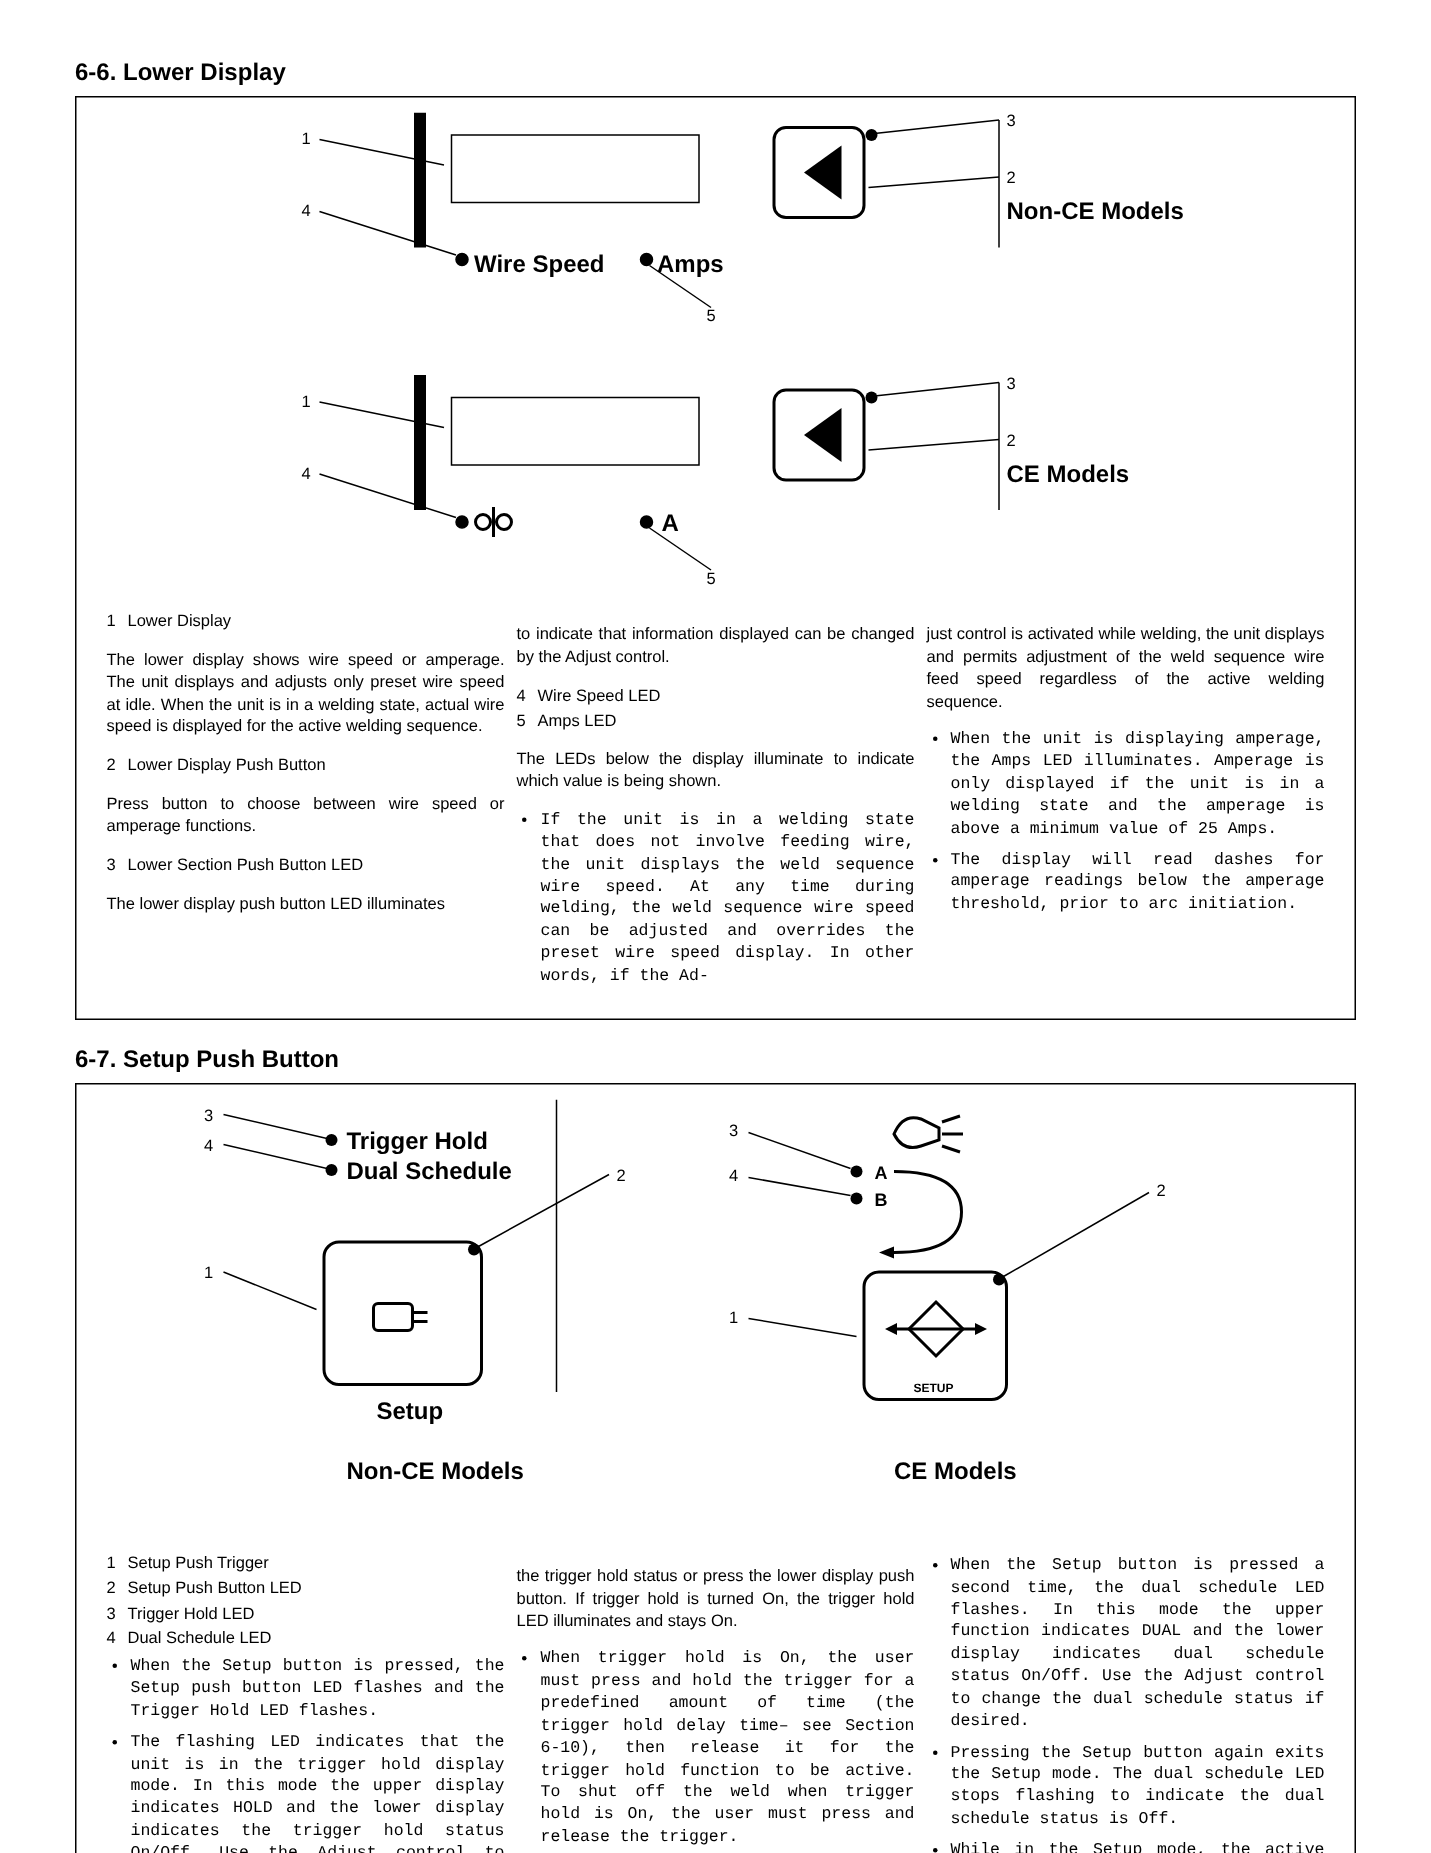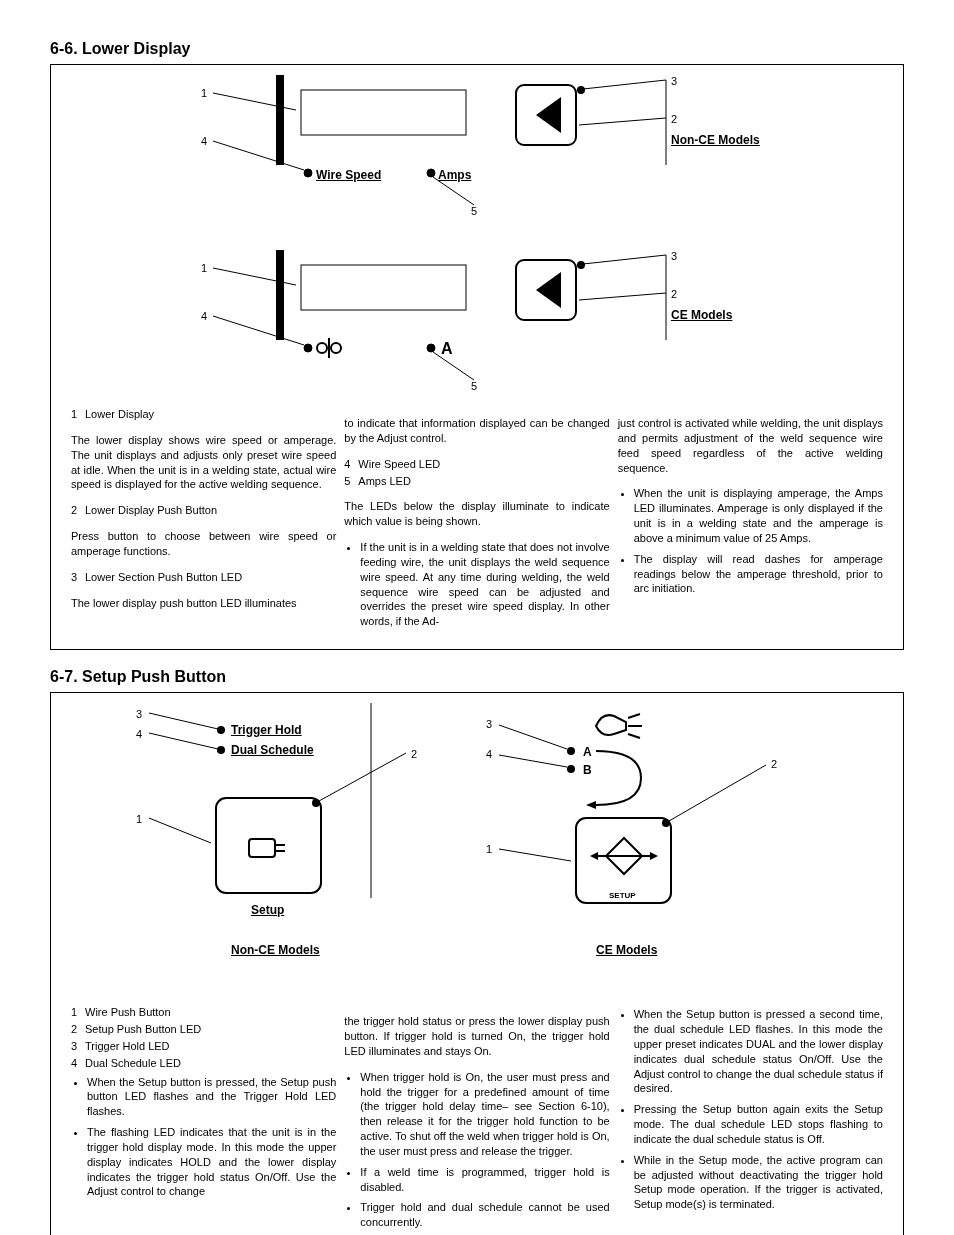--- a/index.html
+++ b/index.html
@@ -36,23 +36,23 @@
   .three-col {
     display: flex;
     gap: 8px;
     font-size: 11px;
     line-height: 1.35;
     text-align: justify;
   }
   .three-col > div { flex:1; }
   .legend-item { margin: 2px 0; }
   .legend-item .num { display:inline-block; width:14px; }
-  ul.b { list-style: disc; margin: 4px 0 4px 16px; padding:0; }
+  ul.b { list-style: disc; margin: 4px 0 4px 16px; padding:0;font-family:Liberation Mono, monospace; }
   ul.b li { margin: 0 0 6px 0; text-align:justify; }
-  .mlabel { font-size:12px; font-weight:bold; position:absolute;text-decoration:underline; }
+  .mlabel { font-size:16px; font-weight:bold; position:absolute; }
 </style>
 </head>
 <body>
 
 <h2>6-6.   Lower Display</h2>
 <div class="figure-box">
 
   <div class="diagram-area">
 
     <span class="lbl" style="left:130px; top:12px;">1</span>
@@ -214,38 +214,38 @@
         <line x1="-2" y1="22" x2="66" y2="46"></line>
         <line x1="-2" y1="52" x2="66" y2="64"></line>
         <line x1="-2" y1="146" x2="70" y2="158"></line>
         <line x1="265" y1="62" x2="168" y2="118"></line>
       </g>
     </svg>
   </div>
 
   <div class="three-col">
     <div>
-      <div class="legend-item"><span class="num">1</span><span>Wire Push Button</span></div>
+      <div class="legend-item"><span class="num">1</span><span>Setup Push Trigger</span></div>
       <div class="legend-item"><span class="num">2</span><span>Setup Push Button LED</span></div>
       <div class="legend-item"><span class="num">3</span><span>Trigger Hold LED</span></div>
       <div class="legend-item"><span class="num">4</span><span>Dual Schedule LED</span></div>
       <ul class="b">
         <li>When the Setup button is pressed, the Setup push button LED flashes and the Trigger Hold LED flashes.</li>
         <li>The flashing LED indicates that the unit is in the trigger hold display mode. In this mode the upper display indicates HOLD and the lower display indicates the trigger hold status On/Off. Use the Adjust control to change</li>
       </ul>
     </div>
     <div>
       <p>the trigger hold status or press the lower display push button. If trigger hold is turned On, the trigger hold LED illuminates and stays On.</p>
       <ul class="b">
         <li>When trigger hold is On, the user must press and hold the trigger for a predefined amount of time (the trigger hold delay time– see Section 6-10), then release it for the trigger hold function to be active. To shut off the weld when trigger hold is On, the user must press and release the trigger.</li>
         <li>If a weld time is programmed, trigger hold is disabled.</li>
         <li>Trigger hold and dual schedule cannot be used concurrently.</li>
       </ul>
     </div>
     <div>
       <ul class="b">
-        <li>When the Setup button is pressed a second time, the dual schedule LED flashes. In this mode the upper preset indicates DUAL and the lower display indicates dual schedule status On/Off. Use the Adjust control to change the dual schedule status if desired.</li>
+        <li>When the Setup button is pressed a second time, the dual schedule LED flashes. In this mode the upper function indicates DUAL and the lower display indicates dual schedule status On/Off. Use the Adjust control to change the dual schedule status if desired.</li>
         <li>Pressing the Setup button again exits the Setup mode. The dual schedule LED stops flashing to indicate the dual schedule status is Off.</li>
         <li>While in the Setup mode, the active program can be adjusted without deactivating the trigger hold Setup mode operation. If the trigger is activated, Setup mode(s) is terminated.</li>
       </ul>
     </div>
   </div>
 </div>
 
 </body></html>

